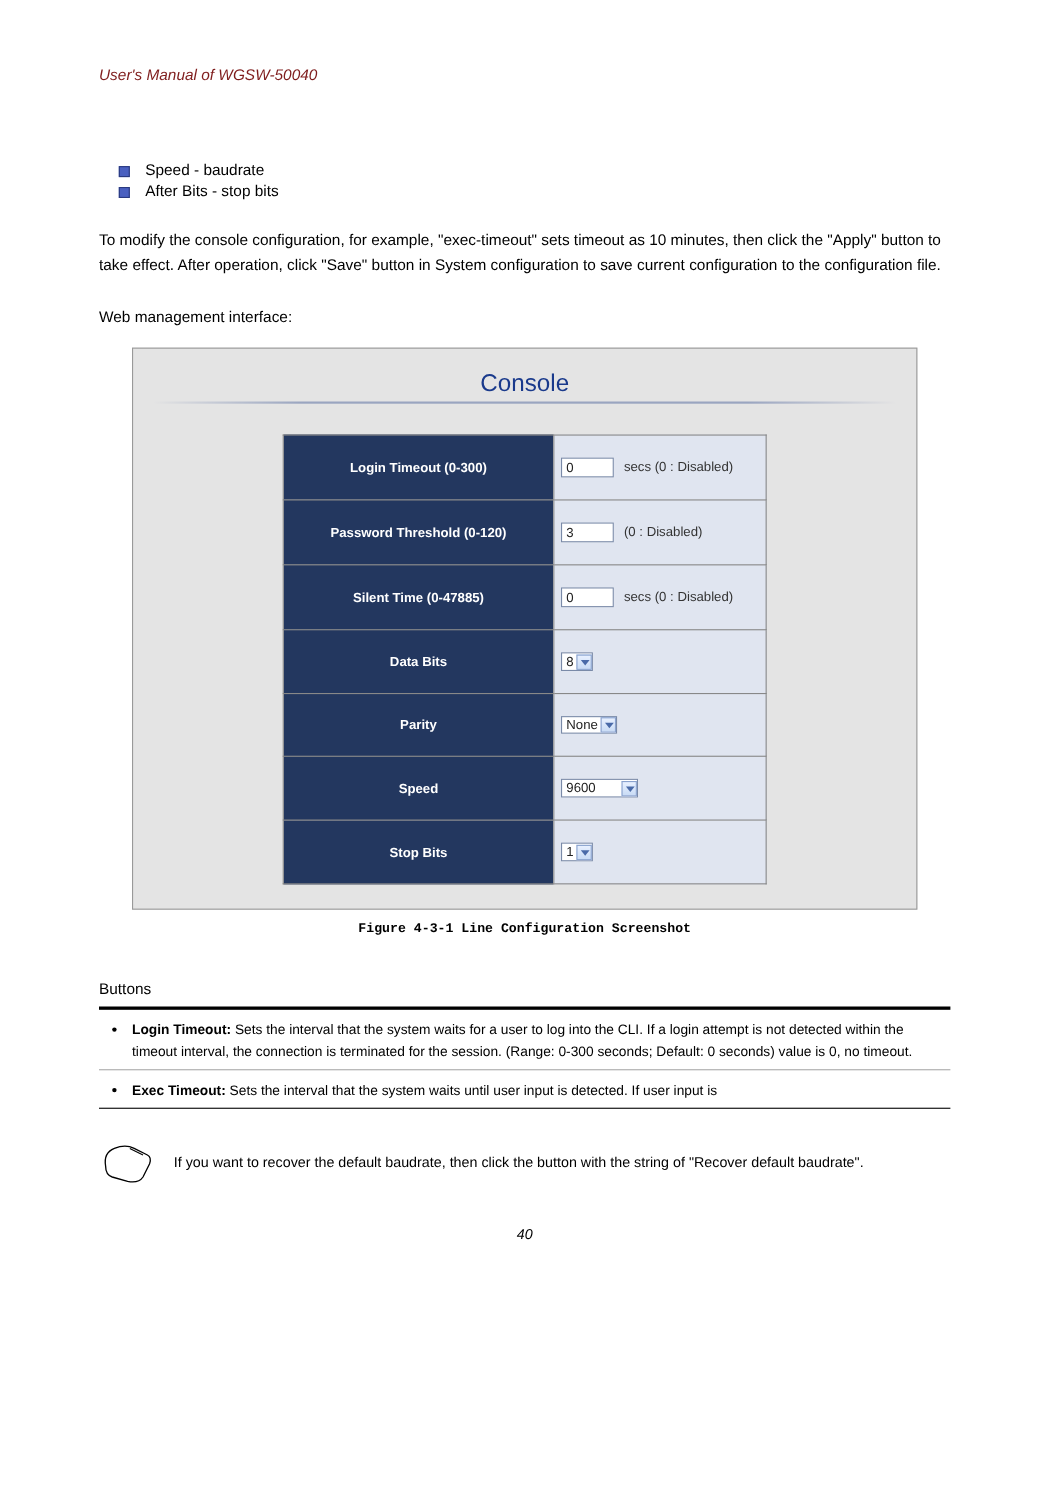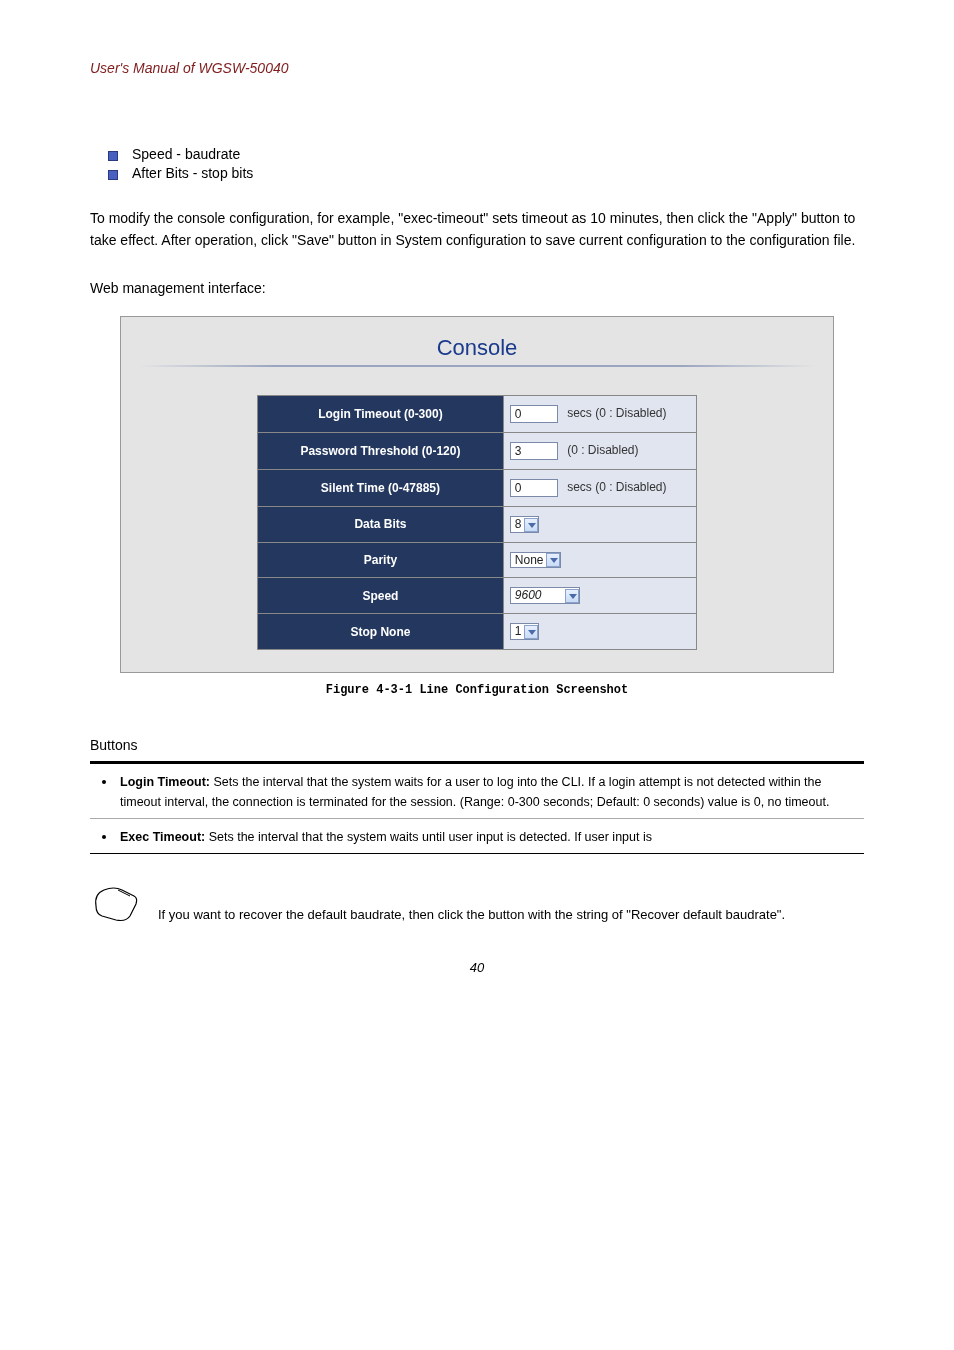--- a/index.html
+++ b/index.html
@@ -64,21 +64,21 @@
   }
   .cfg-table {
     margin: 0 auto;
     width: 440px;
     border-collapse: collapse;
     font-family: Verdana, Tahoma, sans-serif;
     font-size: 12px;
   }
   .cfg-table td {
     border: 1px solid #888;
-    padding: 9px 6px;
+    padding: 20px 6px;
     height: 28px;
   }
   .cfg-table td.k {
     background: #23375f;
     color: #fff;
     font-weight: bold;
     text-align: center;
     width: 56%;
   }
   .cfg-table td.v {
@@ -150,21 +150,21 @@
   }
   .btn-item:last-child { border-bottom: none; }
   .disc {
     width: 4px; height: 4px; border-radius: 50%;
     background: #000; margin: 8px 14px 0 8px; flex-shrink:0;
   }
   .btn-item-body { flex: 1; font-size: 12.5px; line-height: 1.6; }
   .tip {
     margin-top: 22px;
     display: flex;
-    align-items: flex-end;
+    align-items: center;
   }
   .tip-icon {
     width: 50px; height: 50px;
     margin-right: 18px;
     position: relative;
   }
   .tip-text { flex: 1; font-size: 13px; line-height: 1.6; margin-top: 4px; }
   .footer {
     text-align: center;
     font-style: italic;
@@ -227,25 +227,25 @@
       </tr>
       <tr>
         <td class="k">Parity</td>
         <td class="v">
           <span class="sel"><span>None</span><span class="arrow"></span></span>
         </td>
       </tr>
       <tr>
         <td class="k">Speed</td>
         <td class="v">
-          <span class="sel" style="padding-right:0;"><span style="display:inline-block;min-width:48px;font-style:italic;">9600</span><span class="arrow"></span></span>
-        </td>
-      </tr>
-      <tr>
-        <td class="k">Stop None</td>
+          <span class="sel" style="padding-right:0;"><span style="display:inline-block;min-width:48px;">9600</span><span class="arrow"></span></span>
+        </td>
+      </tr>
+      <tr>
+        <td class="k">Stop Bits</td>
         <td class="v">
           <span class="sel"><span>1</span><span class="arrow"></span></span>
         </td>
       </tr>
     </tbody>
       </table>
   </div>
 
   <div class="fig-caption">Figure 4-3-1 Line Configuration Screenshot</div>
 

